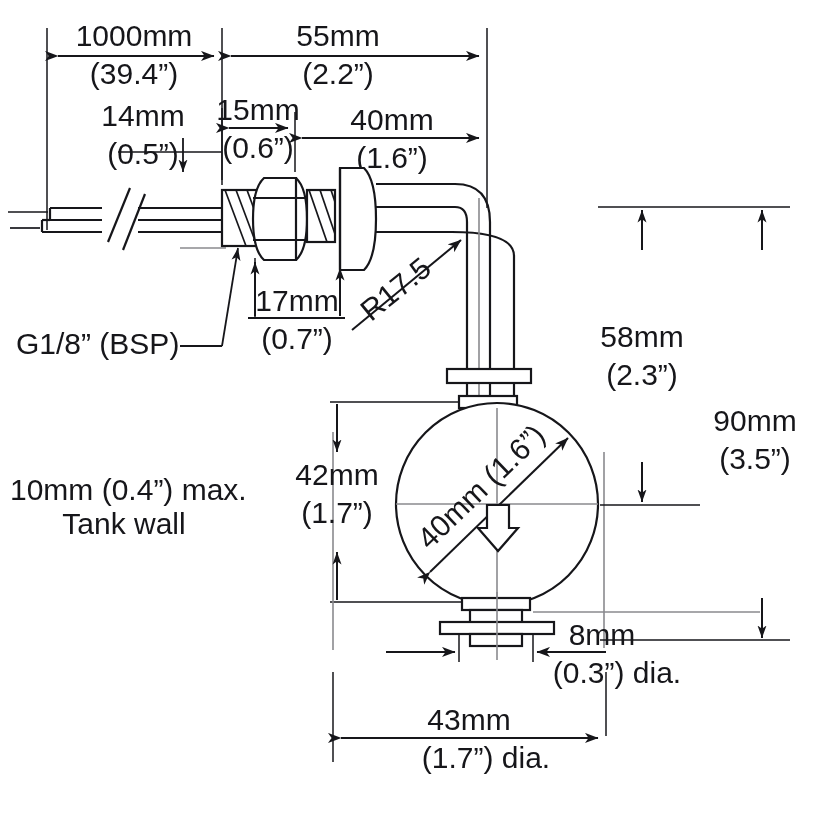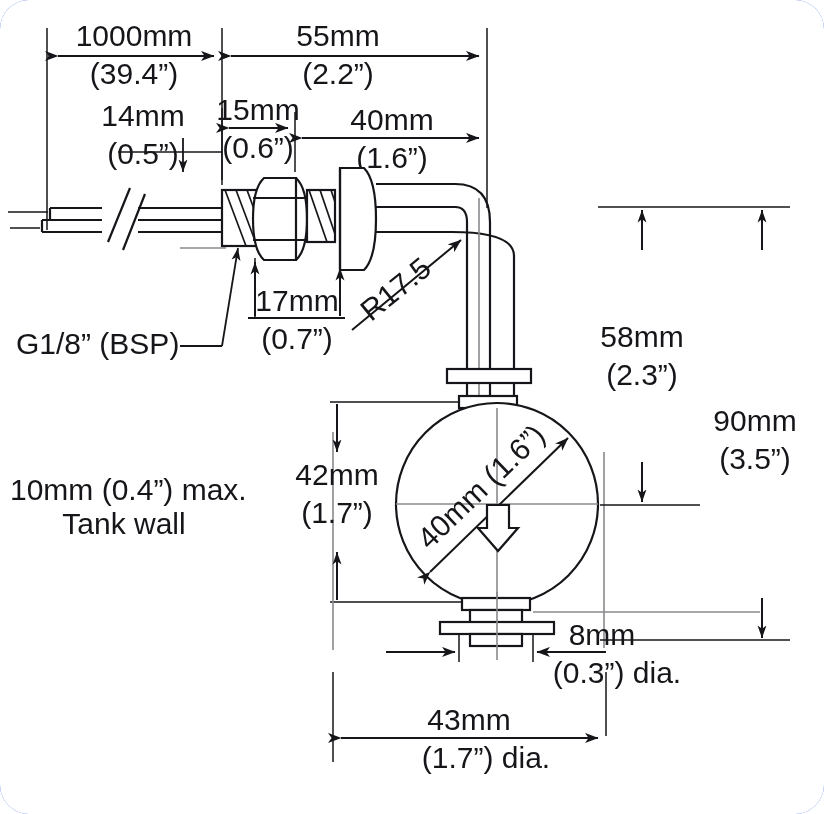--- a/index.html
+++ b/index.html
@@ -10,21 +10,20 @@
   }
   body {
     font-family: "Liberation Sans", sans-serif;
   }
   #drawing-root {
     position: relative;
     width: 824px;
     height: 814px;
     background: #1d4ed8;
     overflow: hidden;
-    border-radius: 29px;
   }
   #drawing-svg {
     display: block;
     width: 824px;
     height: 814px;
   }
   .dim-text {
     font-family: "Liberation Sans", sans-serif;
     font-size: 30px;
     fill: #16161a;

